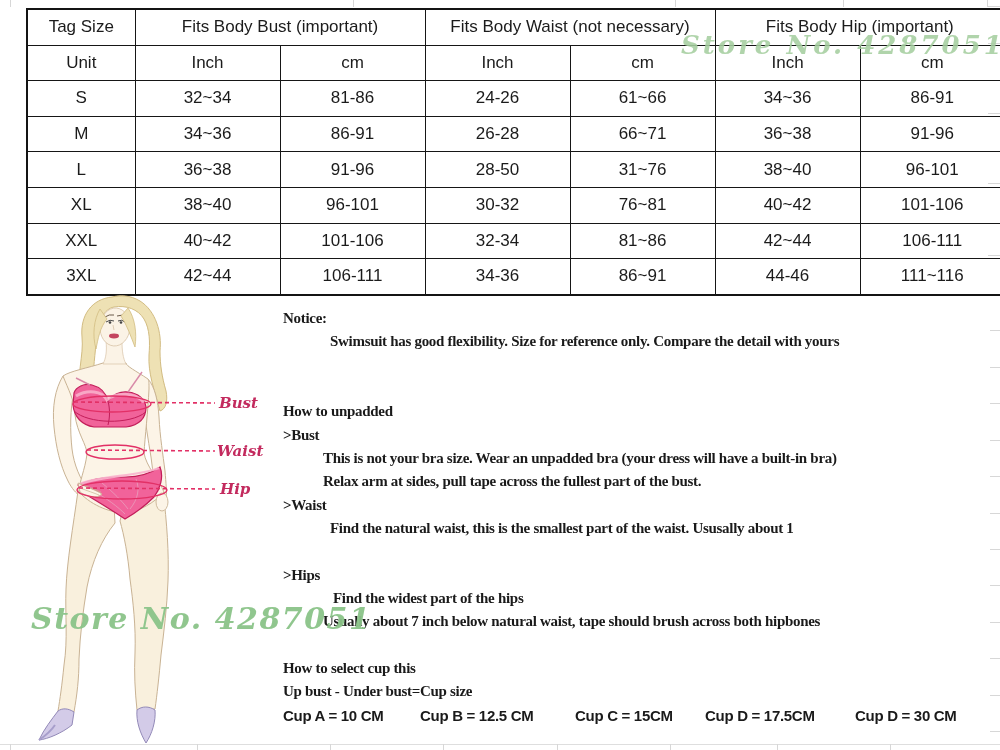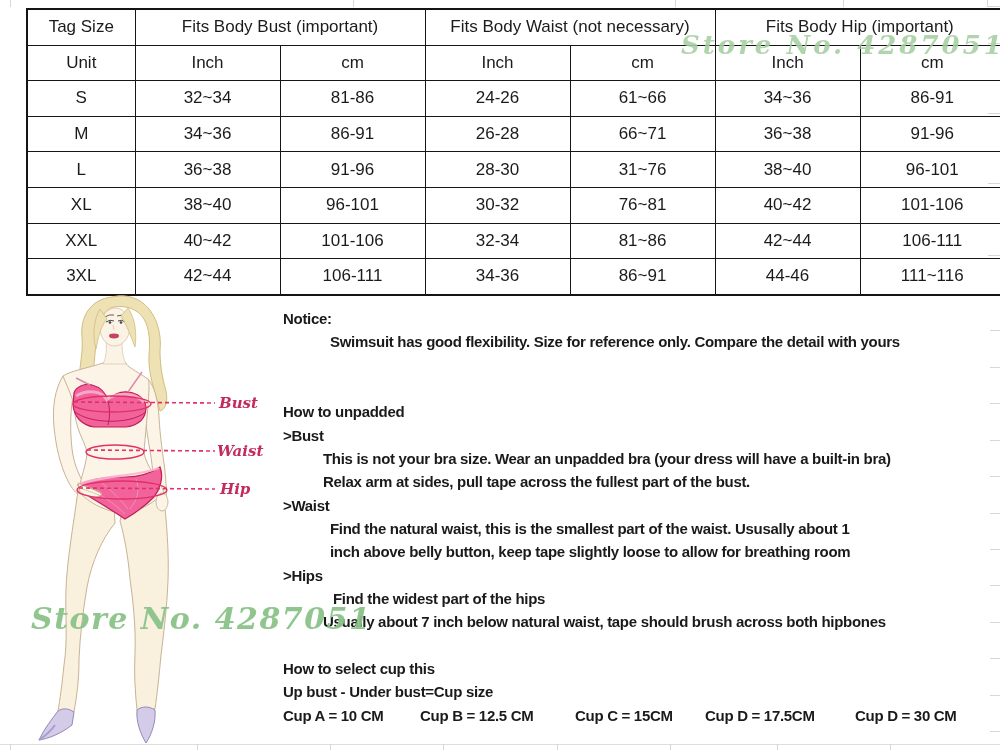--- a/index.html
+++ b/index.html
@@ -13,21 +13,21 @@
                  vertical-align:middle;font-size:17px;color:#1b1b1b;
                  font-family:"Liberation Sans",sans-serif;overflow:hidden;white-space:nowrap;}
 
   
   .wm{position:absolute;font-family:"DejaVu Serif",serif;font-style:italic;font-weight:bold;
       white-space:nowrap;pointer-events:none;z-index:5;}
   .wm-top{left:681px;top:30px;font-size:26px;letter-spacing:3px;color:#a6cfa0;opacity:.88;}
   .wm-bottom{left:31px;top:601px;font-size:30px;letter-spacing:1.5px;color:#8bc489;opacity:.95;}
 
   
-  .tline{position:absolute;white-space:nowrap;font-family:Liberation Sans, sans-serif;
+  .tline{position:absolute;white-space:nowrap;font-family:Liberation Serif, serif;
          font-weight:bold;font-size:15px;color:#1a1a1a;letter-spacing:-0.3px;z-index:3;}
   .cup-row{position:absolute;left:283px;top:707px;width:710px;height:22px;z-index:3;}
   .cup-item{position:absolute;top:0;white-space:nowrap;font-weight:bold;font-size:15px;
             color:#1a1a1a;letter-spacing:-0.3px;}
 
   
   .figure-svg{position:absolute;left:18px;top:293px;z-index:2;}
 
   
   .grid-svg{position:absolute;left:0;top:0;z-index:1;pointer-events:none;}
@@ -89,21 +89,21 @@
         <td>86-91</td>
         <td>26-28</td>
         <td>66~71</td>
         <td>36~38</td>
         <td>91-96</td>
       </tr>
       <tr>
         <td>L</td>
         <td>36~38</td>
         <td>91-96</td>
-        <td>28-30</td>
+        <td>28-50</td>
         <td>31~76</td>
         <td>38~40</td>
         <td>96-101</td>
       </tr>
       <tr>
         <td>XL</td>
         <td>38~40</td>
         <td>96-101</td>
         <td>30-32</td>
         <td>76~81</td>
@@ -207,21 +207,20 @@
 
   <div class="tline" style="left:283px;top:310px">Notice:</div>
   <div class="tline" style="left:330px;top:333px">Swimsuit has good flexibility. Size for reference only. Compare the detail with yours</div>
 
   <div class="tline" style="left:283px;top:403px">How to unpadded</div>
   <div class="tline" style="left:283px;top:427px">&gt;Bust</div>
   <div class="tline" style="left:323px;top:450px">This is not your bra size. Wear an unpadded bra (your dress will have a built-in bra)</div>
   <div class="tline" style="left:323px;top:473px">Relax arm at sides, pull tape across the fullest part of the bust.</div>
   <div class="tline" style="left:283px;top:497px">&gt;Waist</div>
   <div class="tline" style="left:330px;top:520px">Find the natural waist, this is the smallest part of the waist. Ususally about 1</div>
-  <div class="tline" style="left:330px;top:543px">inch above belly button, keep tape slightly loose to allow for breathing room</div>
   <div class="tline" style="left:283px;top:567px">&gt;Hips</div>
   <div class="tline" style="left:333px;top:590px">Find the widest part of the hips</div>
   <div class="tline" style="left:323px;top:613px">Usually about 7 inch below natural waist, tape should brush across both hipbones</div>
 
   <div class="tline" style="left:283px;top:660px">How to select cup this</div>
   <div class="tline" style="left:283px;top:683px">Up bust - Under bust=Cup size</div>
   <div class="cup-row">
     <span class="cup-item" style="left:0px">Cup A = 10 CM</span>
     <span class="cup-item" style="left:137px">Cup B = 12.5 CM</span>
     <span class="cup-item" style="left:292px">Cup C = 15CM</span>

